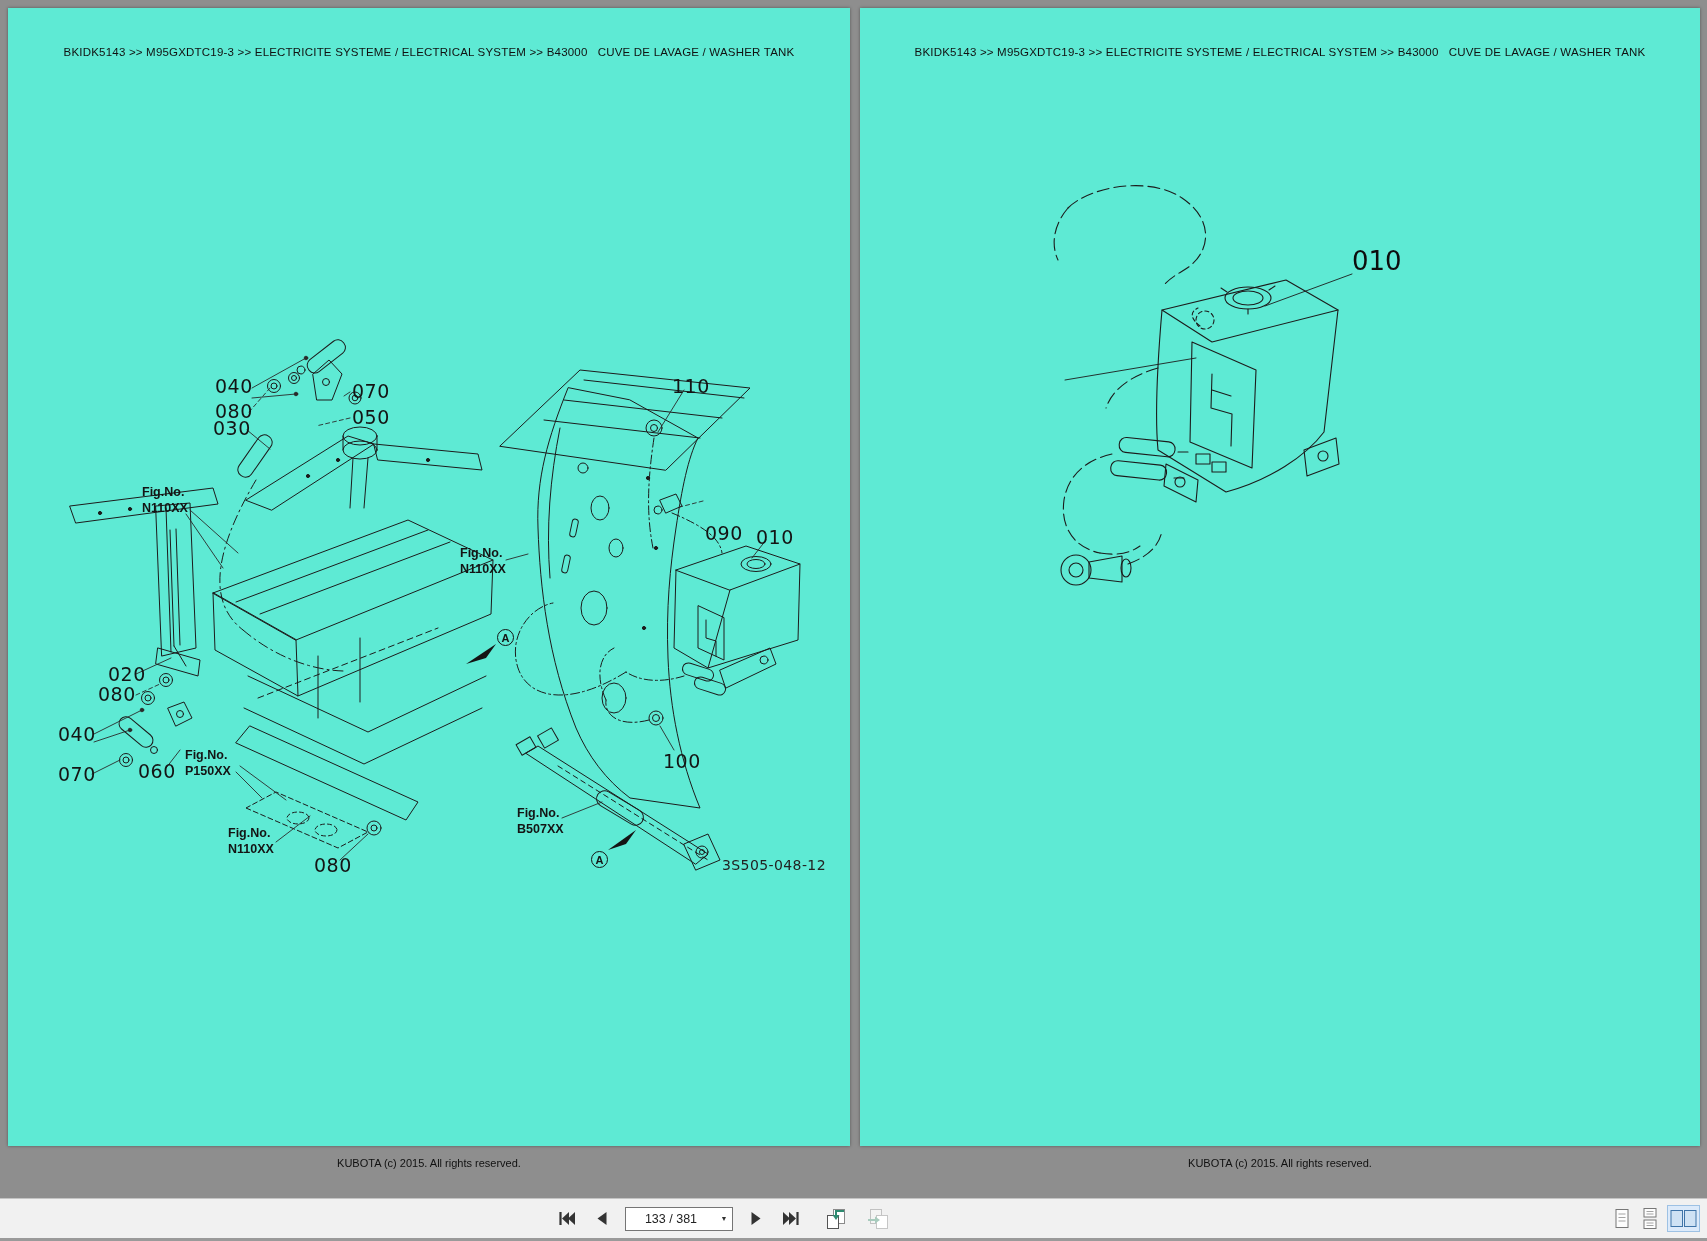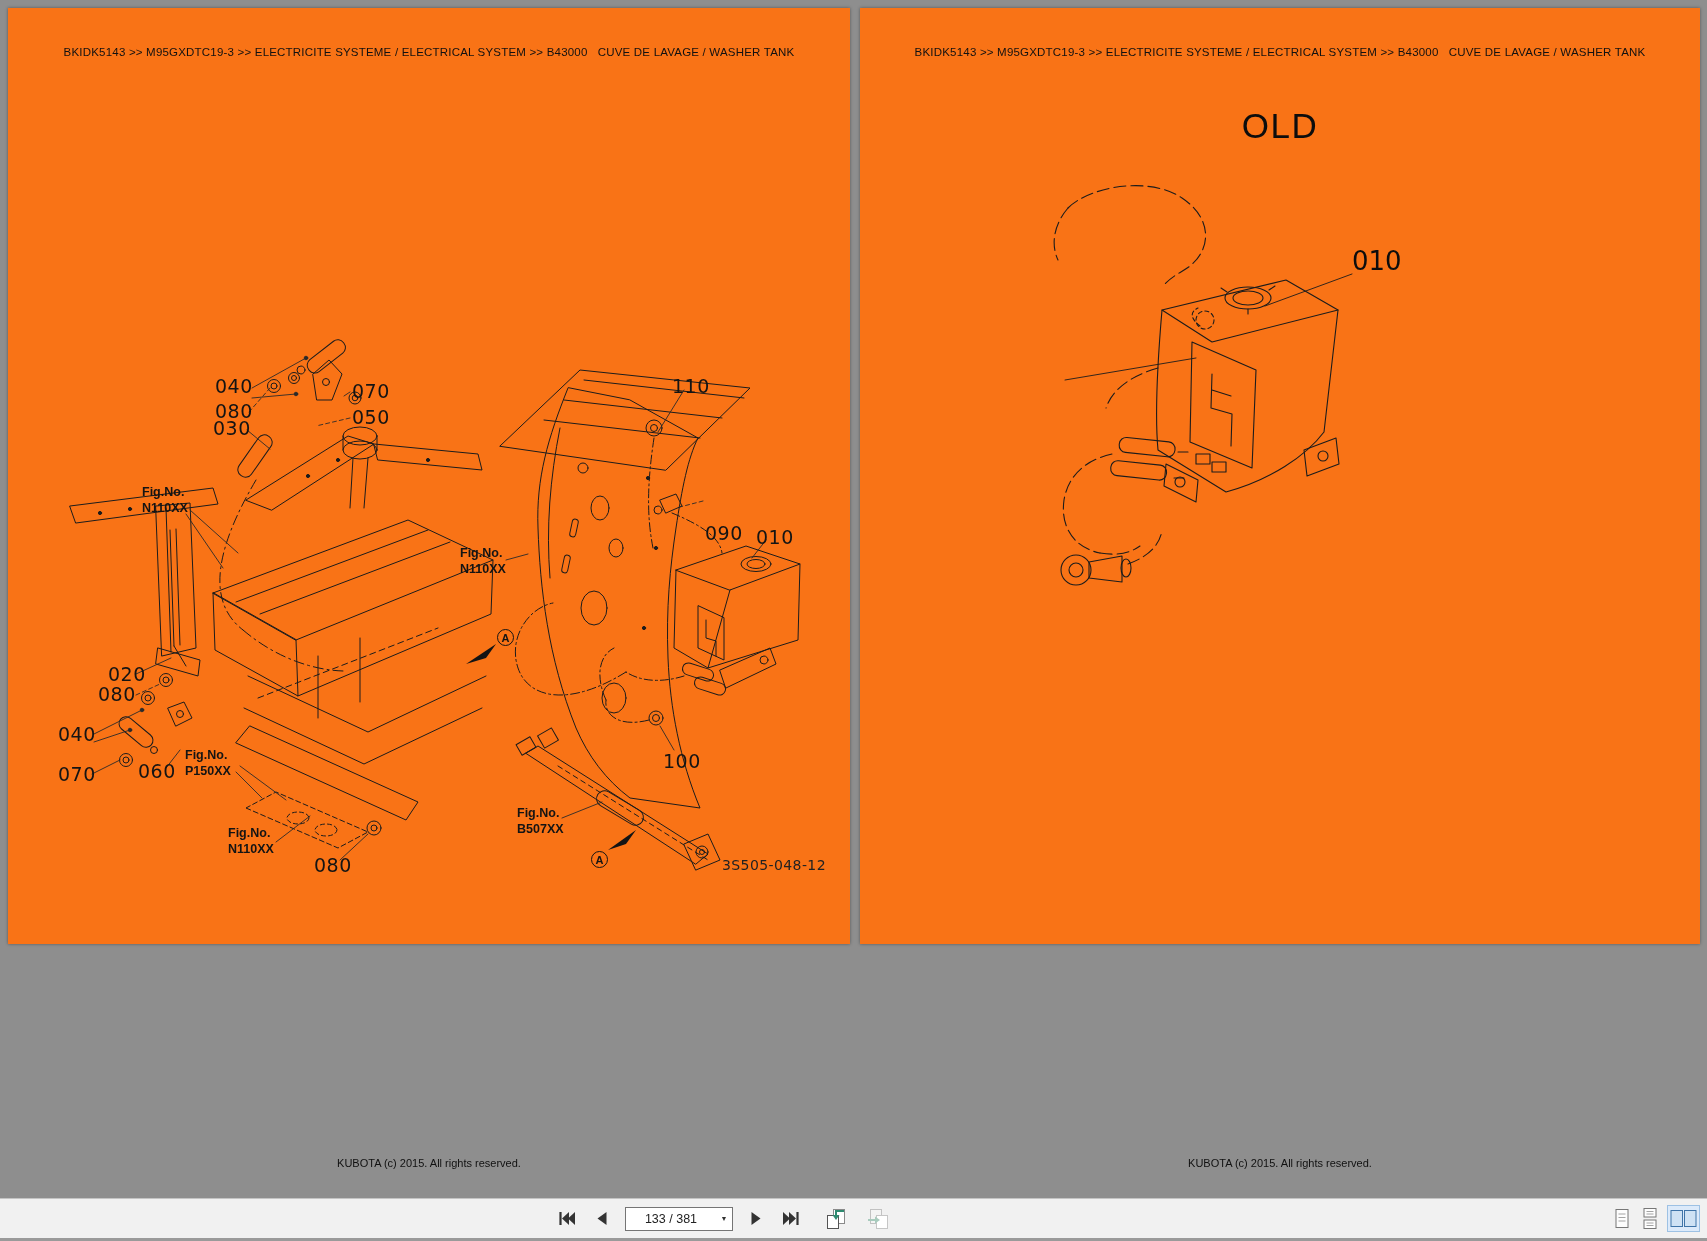--- a/index.html
+++ b/index.html
@@ -1,21 +1,21 @@
 <!DOCTYPE html>
 <html><head>
 <meta charset="utf-8">
 <style>
   html,body{margin:0;padding:0;}
   body{
     width:1707px;height:1241px;overflow:hidden;position:relative;
     background:#8e8e8e;font-family:"Liberation Sans",sans-serif;
   }
   .page{
-    position:absolute;top:8px;height:936px;background:#f97316;
+    position:absolute;top:8px;height:1138px;background:#5eead4;
     box-shadow:0 0 3px rgba(0,0,0,.4);
   }
   .page-left{left:8px;width:842px;}
   .page-right{left:860px;width:840px;}
   .page-header{
     position:absolute;top:38px;left:0;right:0;text-align:center;
     font-size:11.5px;color:#111;white-space:pre;letter-spacing:.2px;
   }
   .page-footer{
     position:absolute;top:1149px;left:0;right:0;text-align:center;
@@ -293,21 +293,20 @@
       <div class="a-marker" style="left: 489px; top: 621px;">A</div>
       <div class="a-marker" style="left: 583px; top: 843px;">A</div>
     </div>
 
   <div class="drawing-ref">3S505-048-12</div>
   <div class="page-footer">KUBOTA (c) 2015. All rights reserved.</div>
 </div>
 
 <div class="page page-right">
   <div class="page-header">BKIDK5143 &gt;&gt; M95GXDTC19-3 &gt;&gt; ELECTRICITE SYSTEME / ELECTRICAL SYSTEM &gt;&gt; B43000   CUVE DE LAVAGE / WASHER TANK</div>
-  <div class="old-title">OLD</div>
   <div class="right-part-label">010</div>
 
   <svg class="diagram" width="840" height="1190" viewBox="0 0 840 1190" stroke="#1c1c1c" fill="none" stroke-width="1.1" stroke-linejoin="round" stroke-linecap="round">
 
     <g stroke-dasharray="12 5">
       <path d="M208 200 C 230 178 290 168 322 190 C 352 210 352 240 330 258 C 322 264 312 268 305 276"></path>
       <path d="M208 200 C 195 215 190 235 198 252"></path>
       <path d="M298 360 C 270 368 252 382 246 400"></path>
       <path d="M252 446 C 225 452 208 468 204 492 C 200 520 215 540 240 545"></path>
       <path d="M240 545 C 258 548 270 545 280 538"></path>

